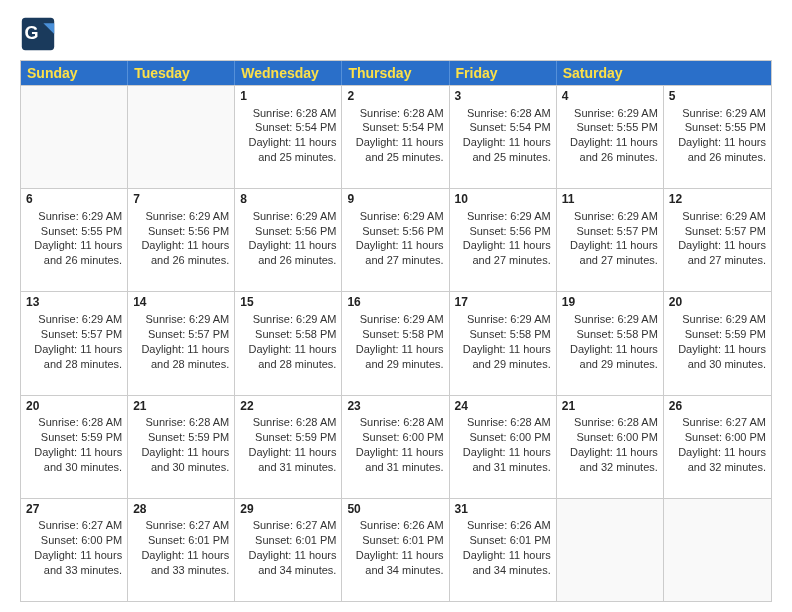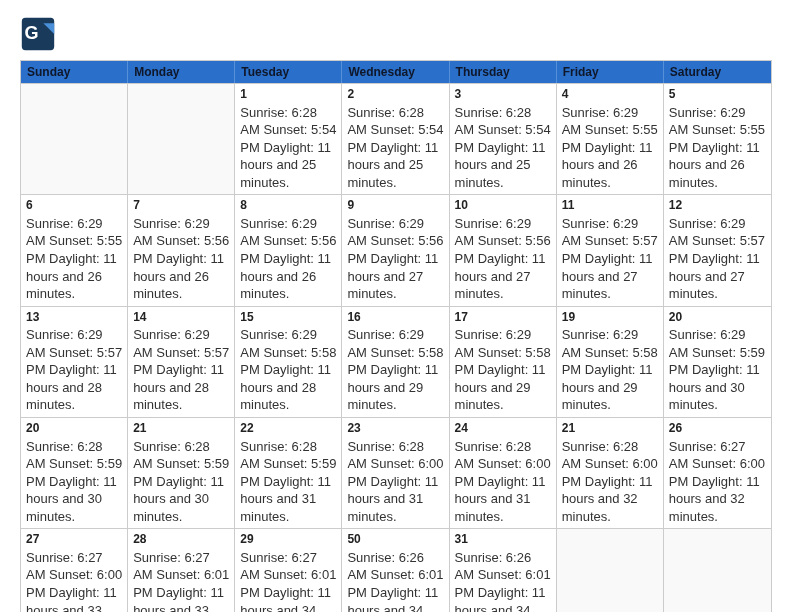--- a/index.html
+++ b/index.html
@@ -56,22 +56,22 @@
       display: flex;
       flex-direction: column;
       border: 1px solid #ccc;
     }
     .cal-header {
       display: grid;
       grid-template-columns: repeat(7, 1fr);
       background: #2a6fc9;
     }
     .cal-header-cell {
-      color: #0f172a;
-      font-size: 12px;
+      color: #fde047;
+      font-size: 14px;
       font-weight: bold;
       padding: 4px 6px;
       text-align: left;
       border-right: 1px solid #5590d9;
     }
     .cal-header-cell:last-child { border-right: none; }
     .cal-body {
       flex: 1;
       display: flex;
       flex-direction: column;
@@ -94,23 +94,24 @@
     .cal-cell:last-child { border-right: none; }
     .cal-cell.empty { background: #f9f9f9; }
     .day-num {
       font-size: 12px;
       font-weight: bold;
       color: #222;
       display: block;
       margin-bottom: 1px;
     }
     .day-info {
-      font-size: 13px;
+      font-size: 11px;
       color: #333;
       line-height: 1.35;
+      text-align: right;
     }
   </style>
 </head>
 <body>
 
 <div class="page">
   <div class="header">
     <div class="logo">
       <svg class="logo-icon" viewBox="0 0 40 40">
         <rect x="2" y="2" width="36" height="36" rx="4" fill="#1a3a5c"></rect>
@@ -126,21 +127,20 @@
     </div>
     <div class="title-block">
       <div class="month-title"></div>
       <div class="subtitle"></div>
     </div>
   </div>
 
   <div class="calendar">
     <div class="cal-header">
     <div class="cal-header-cell">Sunday</div>
-        <div class="cal-header-cell">Monday</div>
         <div class="cal-header-cell">Tuesday</div>
         <div class="cal-header-cell">Wednesday</div>
         <div class="cal-header-cell">Thursday</div>
         <div class="cal-header-cell">Friday</div>
         <div class="cal-header-cell">Saturday</div>
       </div>
     <div class="cal-body">
     <div class="cal-row">
           <div class="cal-cell empty"></div>
           <div class="cal-cell empty"></div>

